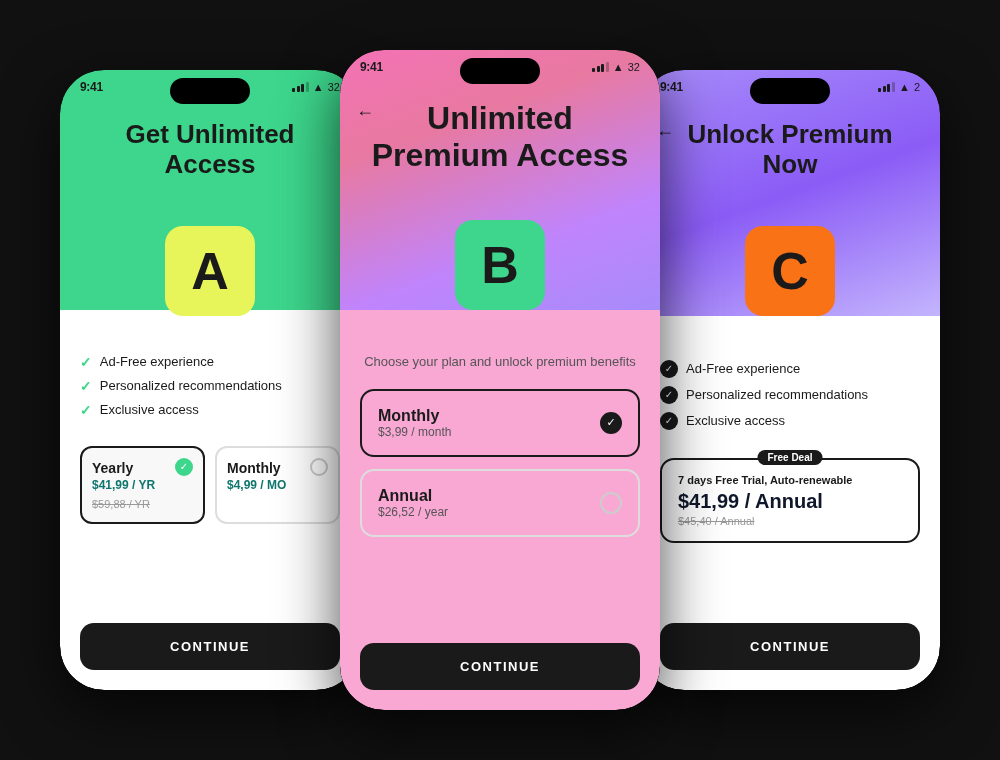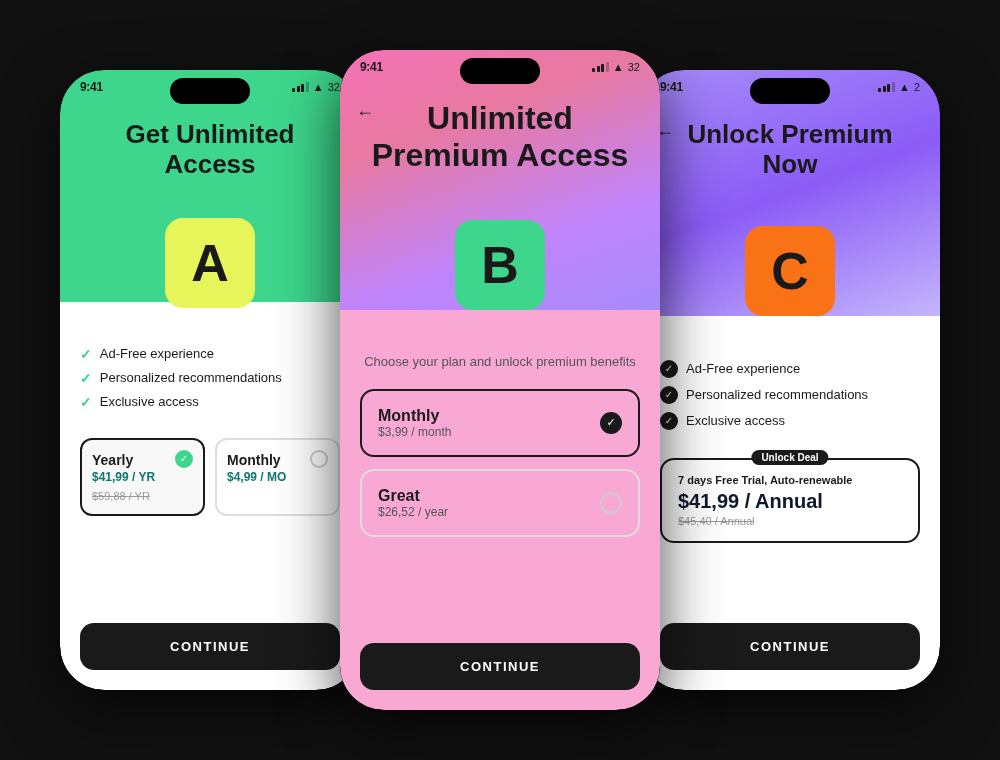--- a/index.html
+++ b/index.html
@@ -113,21 +113,21 @@
       position: relative;
       padding-top: 50px;
     }
 
     .phone-a-title {
       font-size: 26px;
       font-weight: 900;
       color: #1a1a1a;
       text-align: center;
       line-height: 1.15;
-      margin-bottom: 8px;
+      margin-bottom: 16px;
     }
 
     .app-icon {
       border-radius: 18px;
       display: flex;
       align-items: center;
       justify-content: center;
       font-size: 52px;
       font-weight: 900;
       color: #1a1a1a;
@@ -565,21 +565,21 @@
         <div class="plan-row selected">
           <div>
             <div class="plan-row-name">Monthly</div>
             <div class="plan-row-price">$3,99 / month</div>
           </div>
           <div class="row-radio checked">✓</div>
         </div>
 
         <div class="plan-row">
           <div>
-            <div class="plan-row-name">Great</div>
+            <div class="plan-row-name">Annual</div>
             <div class="plan-row-price">$26,52 / year</div>
           </div>
           <div class="row-radio"></div>
         </div>
 
         <div style="flex:1;"></div>
         <button class="continue-btn">CONTINUE</button>
       </div>
     </div>
   </div>
@@ -615,21 +615,21 @@
             <div class="check-icon-dark">✓</div>
             <span>Personalized recommendations</span>
           </li>
           <li class="feature-item">
             <div class="check-icon-dark">✓</div>
             <span>Exclusive access</span>
           </li>
         </ul>
 
         <div class="deal-card">
-          <div class="deal-badge">Unlock Deal</div>
+          <div class="deal-badge">Free Deal</div>
           <div class="deal-label">7 days Free Trial, Auto-renewable</div>
           <div class="deal-price">$41,99 / Annual</div>
           <div class="deal-original">$45,40 / Annual</div>
         </div>
 
         <div style="flex:1;"></div>
         <button class="continue-btn">CONTINUE</button>
       </div>
     </div>
   </div>

